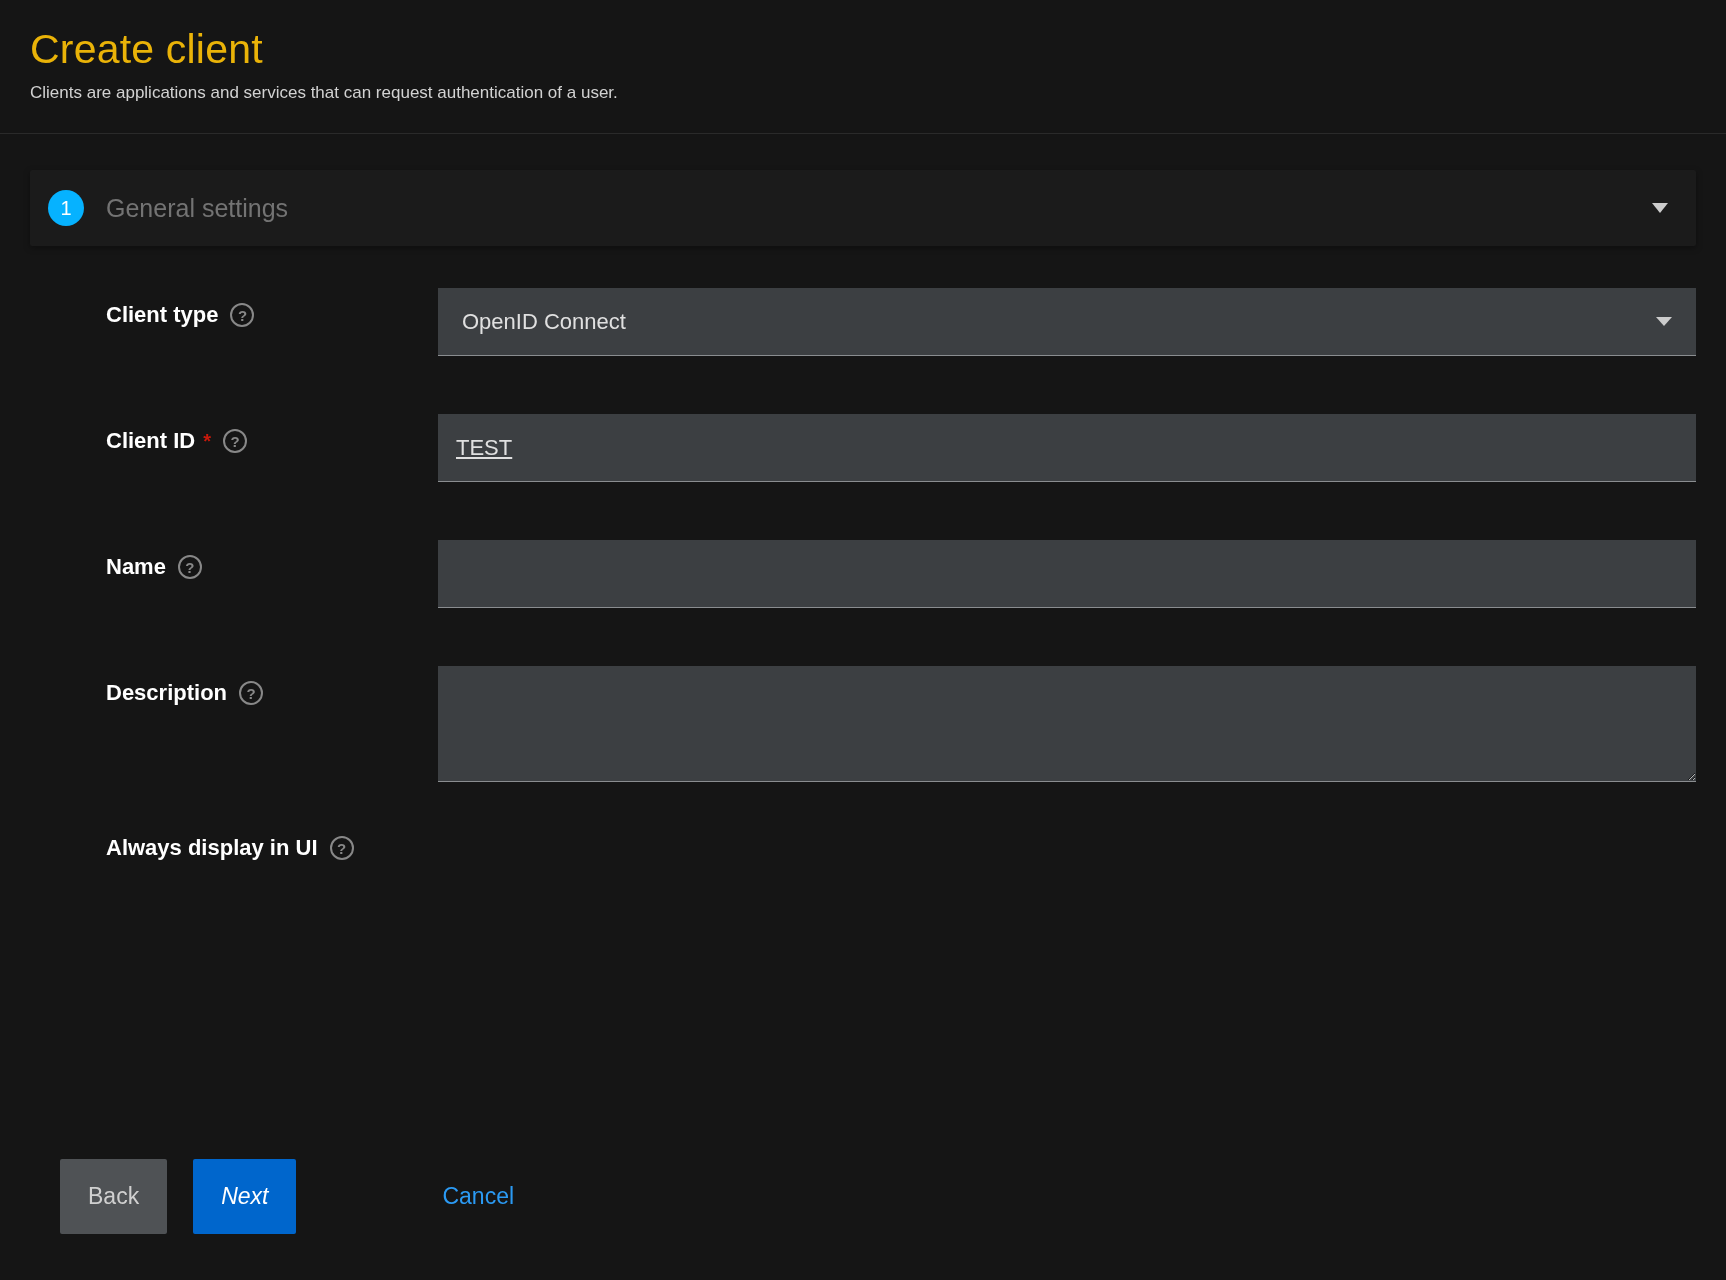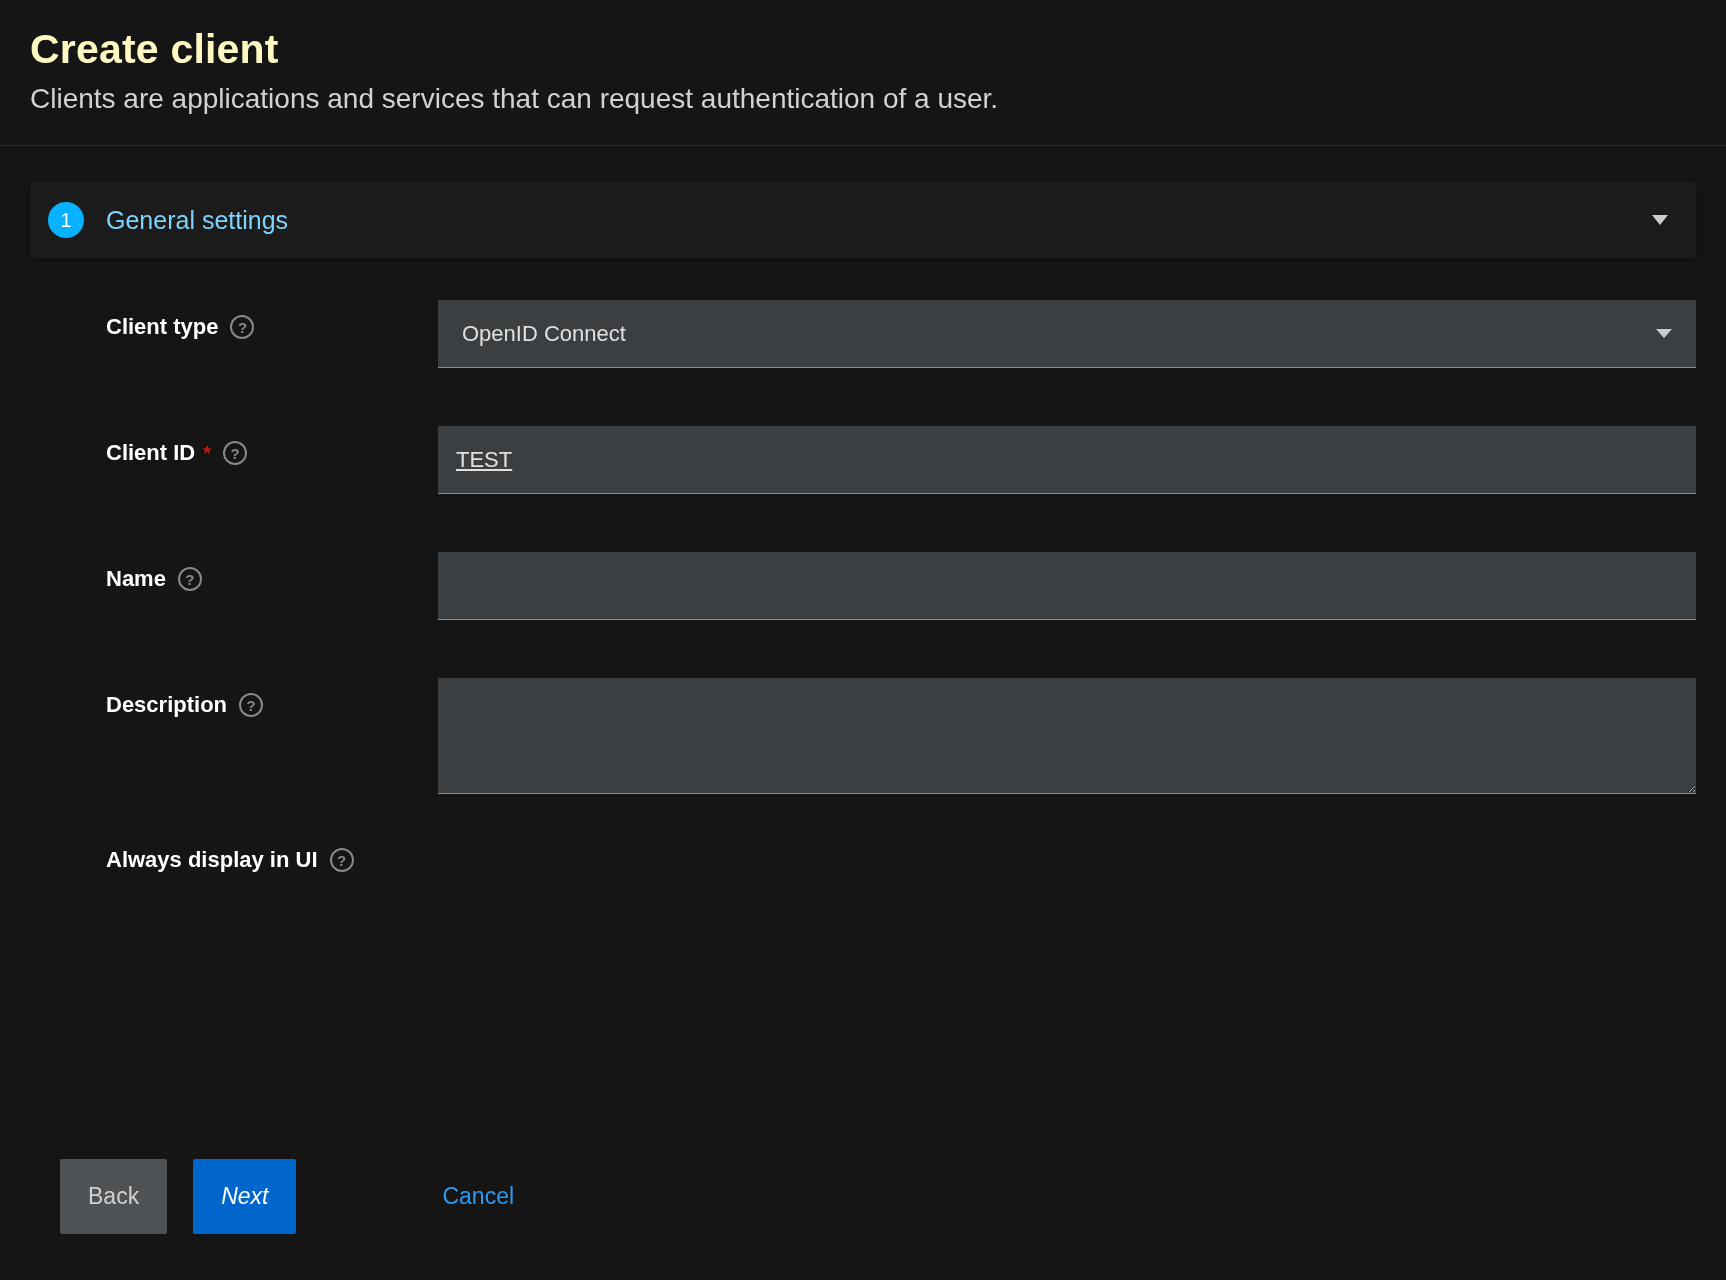--- a/index.html
+++ b/index.html
@@ -23,27 +23,27 @@
     font-family:"RedHatText","Helvetica Neue",Arial,sans-serif;
     font-size:21px;
     overflow:hidden;
   }
   .page-header{
     padding:26px 30px 30px 30px;
     border-bottom:1px solid #2a2a2a;
   }
   .page-title{
     font-size:41px;
-    font-weight:700;
+    font-weight:400;
     margin:0 0 10px 0;
-    color:#fef9c3;
+    color:#eab308;
     letter-spacing:.2px;
   }
   .page-desc{
-    font-size:28px;
+    font-size:17px;
     color:#d2d2d2;
     margin:0;
     font-weight:400;
   }
   .content{
     padding:36px 30px 30px 30px;
   }
   .wizard-step{
     background:var(--bg-panel);
     border-radius:2px;
@@ -55,21 +55,21 @@
     margin-bottom:42px;
   }
   .wizard-left{display:flex;align-items:center;gap:22px;}
   .step-circle{
     width:36px;height:36px;border-radius:50%;
     background:#06b2ff;
     color:#fff;
     display:flex;align-items:center;justify-content:center;
     font-size:20px;font-weight:500;
   }
-  .step-title{font-size:25px;color:#7dd3fc;}
+  .step-title{font-size:25px;color:#737373;}
   .chevron-down{width:0;height:0;border-left:8px solid transparent;border-right:8px solid transparent;border-top:10px solid #ccc;}
   .form{padding:0 0 0 32px;}
   .form-row{
     display:flex;
     align-items:flex-start;
     margin-bottom:58px;
   }
   .form-row.tight{margin-bottom:44px;}
   .label-col{
     width:332px;

